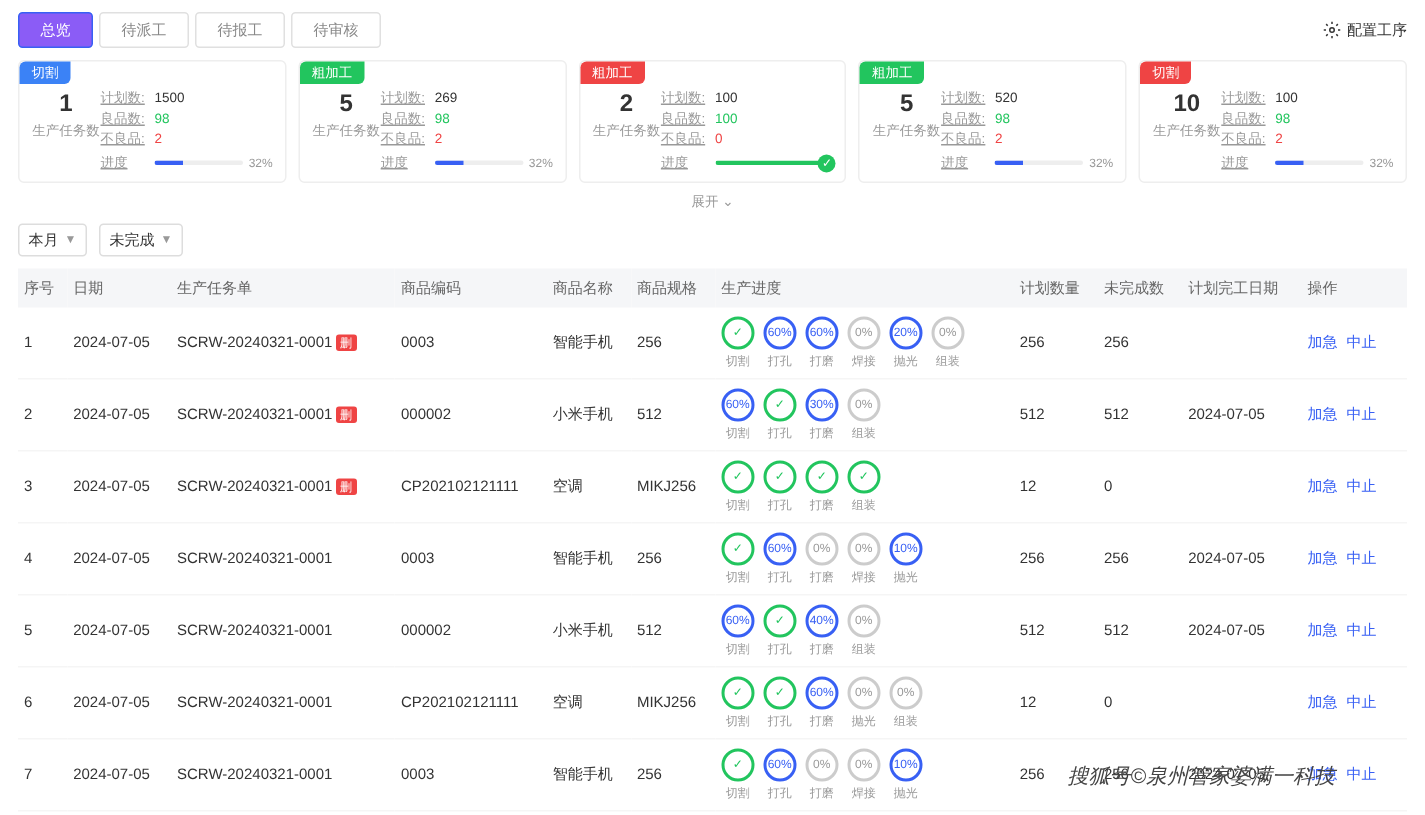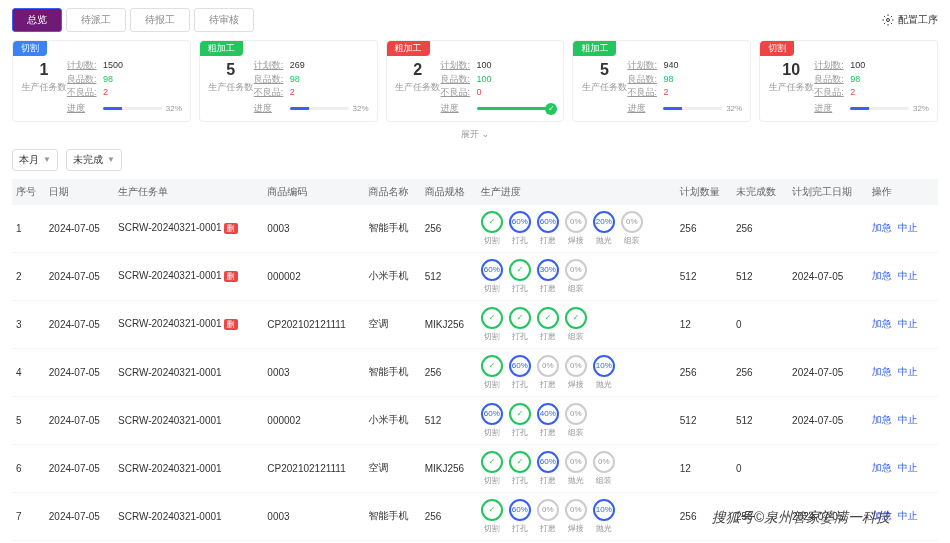--- a/index.html
+++ b/index.html
@@ -1,21 +1,21 @@
 <!DOCTYPE html>
 <html><head>
 <meta charset="utf-8">
 <style>
 * { margin: 0; padding: 0; box-sizing: border-box; }
 body { font-family: -apple-system, "Microsoft YaHei", sans-serif; font-size: 11px; background: #fff; color: #333; width: 950px; }
 .page { padding: 8px 12px; }
 .top-row { display: flex; align-items: center; justify-content: space-between; margin-bottom: 8px; }
 .tabs { display: flex; gap: 4px; }
 .tab { padding: 4px 14px; border: 1px solid #e0e0e0; border-radius: 3px; font-size: 10px; color: #888; cursor: pointer; }
-.tab.active { background: #701a75; color: #fff; border-color: #3860f4; }
+.tab.active { background: #8b5cf6; color: #fff; border-color: #3860f4; }
 .config { display: flex; align-items: center; gap: 4px; font-size: 10px; cursor: pointer; justify-content: space-between; }
 .config svg { width: 12px; height: 12px; }
 
 .cards { display: flex; gap: 8px; margin-bottom: 6px; }
 .card { flex: 1; border: 1px solid #eee; border-radius: 4px; padding: 6px 8px; position: relative; display: flex; }
 .card-tag { position: absolute; top: 0; left: 0; padding: 1px 8px; font-size: 9px; color: #fff; border-radius: 4px 0 4px 0; }
 .tag-blue { background: #3b82f6; }
 .tag-green { background: #22c55e; }
 .tag-red { background: #ef4444; }
 .card-left { width: 46px; text-align: center; padding-top: 14px; }
@@ -164,21 +164,21 @@
       </div>
       <div class="card">
     <div class="card-tag tag-green">粗加工</div>
     <div class="card-left">
       <div class="card-num">5</div>
       <div class="card-label">生产任务数</div>
     </div>
     <div class="card-right">
       <div class="stat-row">
             <span class="stat-label">计划数:</span>
-            <span class="stat-val">940</span>
+            <span class="stat-val">520</span>
           </div>
       <div class="stat-row">
             <span class="stat-label">良品数:</span>
             <span class="stat-val green">98</span>
           </div>
       <div class="stat-row">
             <span class="stat-label">不良品:</span>
             <span class="stat-val red">2</span>
           </div>
       <div class="prog-row">

